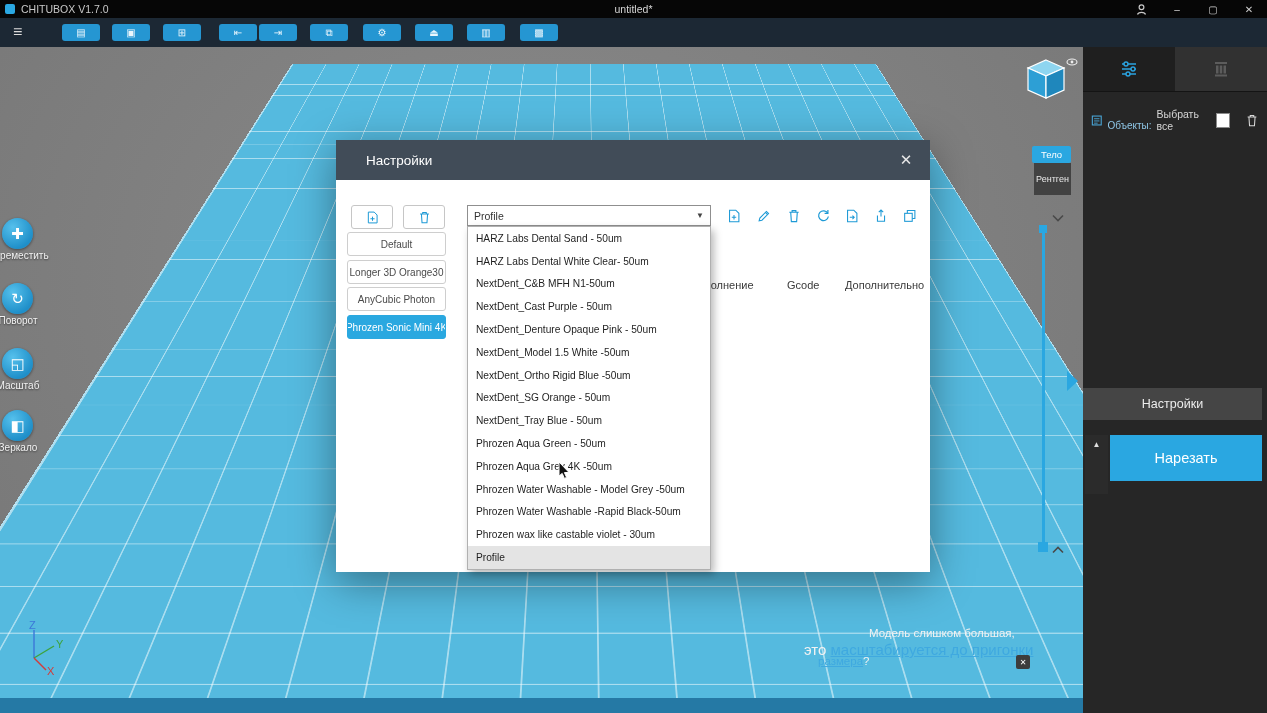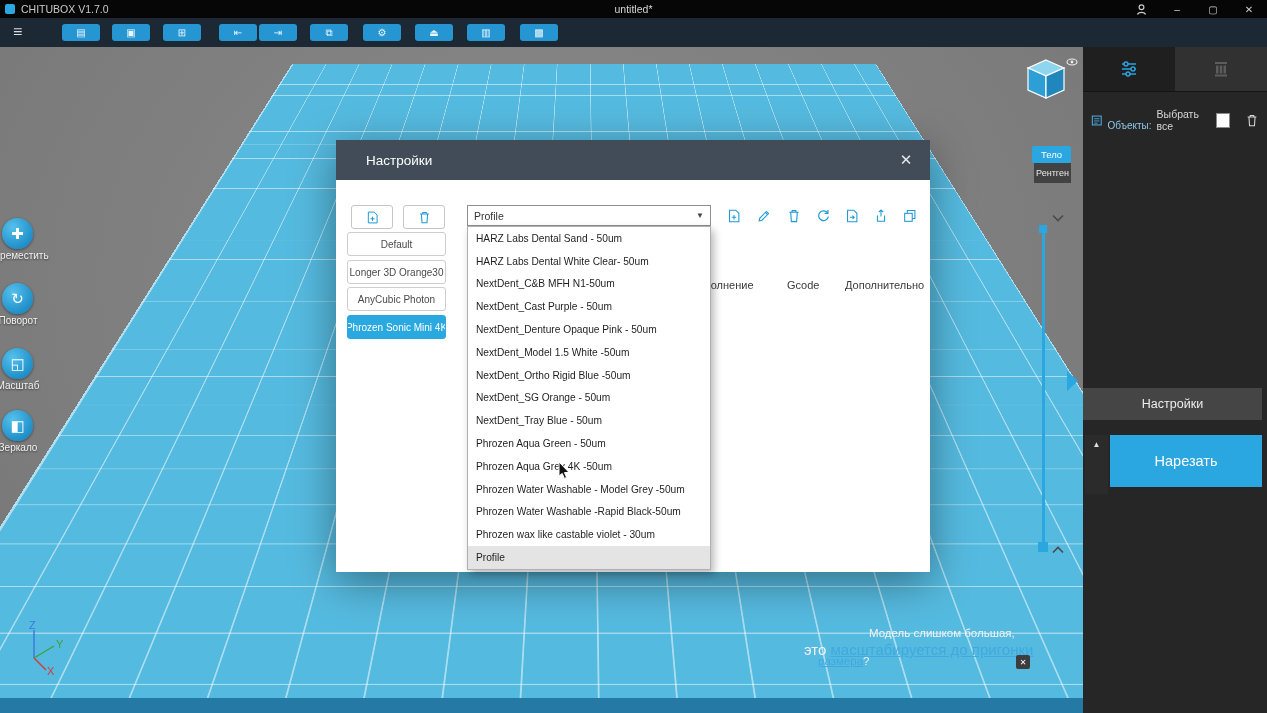--- a/index.html
+++ b/index.html
@@ -37,21 +37,21 @@
   .tool-circle{position:absolute;left:2px;width:31px;height:31px;border-radius:50%;z-index:5;
                background:radial-gradient(circle at 35% 30%, #55c0ec, #1f8fc9 72%);
                box-shadow:0 1px 3px rgba(0,0,0,.45);color:#fff;display:flex;align-items:center;
                justify-content:center;font-size:15px;}
   .tool-label{position:absolute;left:-14px;width:64px;text-align:center;color:#f2f2f2;font-size:10px;
               text-shadow:0 1px 2px rgba(0,0,0,.55);z-index:5;white-space:nowrap;}
 
   
   .body-btn{position:absolute;left:1032px;top:146px;width:39px;height:17px;background:#2aa7e1;color:#fff;
             font-size:9.5px;border-radius:2px;display:flex;align-items:center;justify-content:center;z-index:5;}
-  .xray-btn{position:absolute;left:1034px;top:163px;width:37px;height:20px;background:#424242;color:#e9e9e9;
+  .xray-btn{position:absolute;left:1034px;top:163px;width:37px;height:32px;background:#424242;color:#e9e9e9;
             font-size:9px;display:flex;align-items:center;justify-content:center;z-index:5;}
   .sl-track{position:absolute;left:1042px;top:229px;width:3px;height:313px;background:#2aa7e1;z-index:5;}
   .sl-handle-top{position:absolute;left:1039px;top:225px;width:8px;height:8px;background:#2aa7e1;z-index:5;}
   .sl-handle-bottom{position:absolute;left:1038px;top:542px;width:10px;height:10px;background:#2aa7e1;z-index:5;}
   .sl-chevron{position:absolute;z-index:5;}
   .collapse-arrow{position:absolute;left:1067px;top:371px;width:0;height:0;z-index:6;
                   border-left:11px solid #2aa7e1;border-top:10px solid transparent;border-bottom:10px solid transparent;}
 
   
   .toast-l1{position:absolute;left:869px;top:627px;color:#f2f2f2;font-size:11.5px;z-index:5;}
@@ -71,21 +71,21 @@
                padding:0 8px;gap:5px;}
   .objects-label{color:#8fc7e8;font-size:10px;margin-top:11px;}
   .selectall{color:#d6d6d6;font-size:10.5px;}
   .checkbox{width:13px;height:13px;background:#fff;border:1px solid #8a8a8a;margin-left:auto;}
   .rtrash{margin-left:10px;display:flex;}
   .settings-btn{position:absolute;left:0;top:341px;width:179px;height:32px;background:#454545;color:#ededed;
                 font-size:12.5px;display:flex;align-items:center;justify-content:center;}
   .slice-row{position:absolute;left:2px;top:388px;height:54px;display:flex;}
   .slice-spin{width:23px;height:54px;background:#2b2b2b;color:#e0e0e0;display:flex;align-items:flex-start;
               justify-content:center;padding-top:5px;font-size:8px;}
-  .slice-btn{width:152px;height:52px;background:#2aa7e1;color:#fff;font-size:14.5px;display:flex;
+  .slice-btn{width:152px;height:46px;background:#2aa7e1;color:#fff;font-size:14.5px;display:flex;
              align-items:center;justify-content:center;margin-left:2px;}
 
   
   .dialog{position:absolute;left:336px;top:140px;width:594px;height:432px;background:#fff;
           box-shadow:0 10px 40px rgba(0,0,0,.4);z-index:10;}
   .dialog-header{height:40px;background:#414c58;color:#fff;font-size:13.5px;display:flex;align-items:center;
                  padding-left:30px;position:relative;}
   .dialog-close{position:absolute;right:14px;top:10px;width:20px;height:20px;color:#e8e8e8;font-size:15px;
                 display:flex;align-items:center;justify-content:center;}
   .dialog-body{position:relative;height:392px;}

